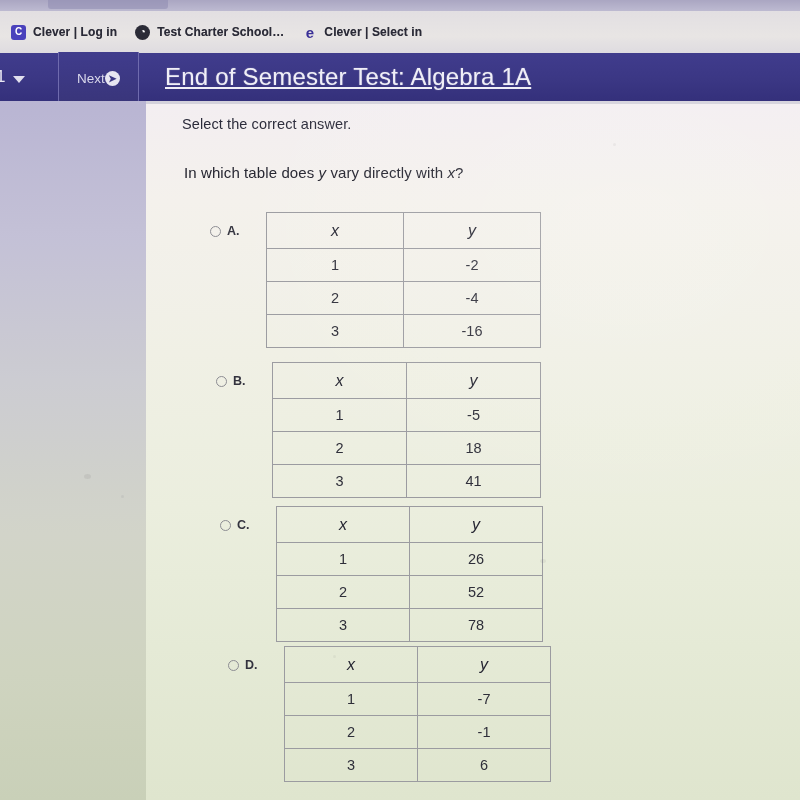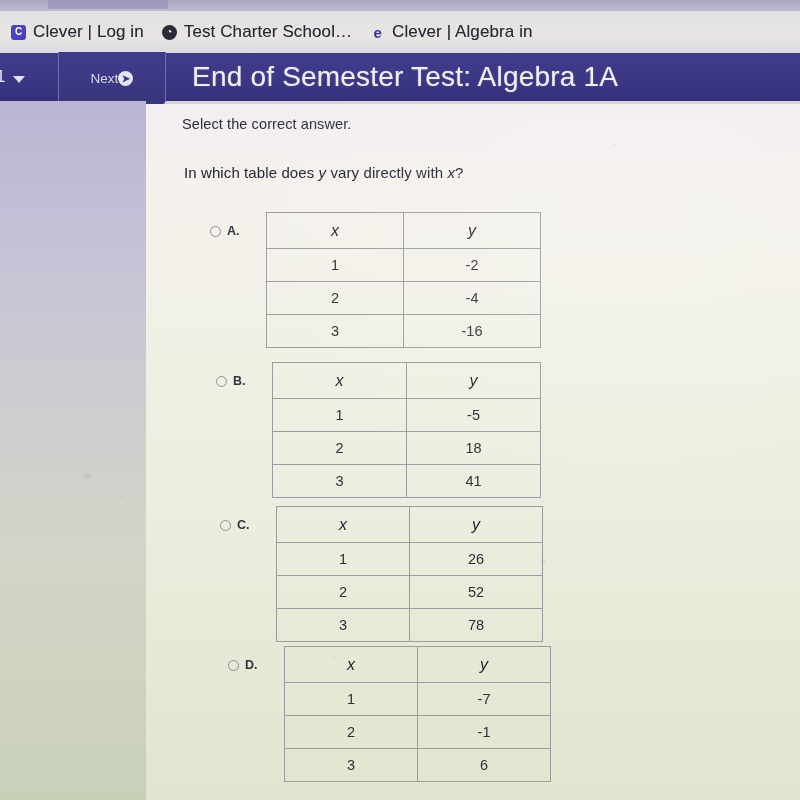--- a/index.html
+++ b/index.html
@@ -56,24 +56,24 @@
   }
   .tab {
     display: flex;
     align-items: center;
     gap: 7px;
     padding: 3px 9px 3px 5px;
     height: 30px;
     white-space: nowrap;
   }
   .tab-title {
-    font-size: 17px;
+    font-size: 12px;
     color: #2a2a38;
     letter-spacing: .1px;
-    font-weight: 400;
+    font-weight: 700;
     text-shadow: 0 0 .6px rgba(0,0,0,.35);
   }
   .favicon {
     width: 15px; height: 15px;
     flex: 0 0 15px;
     display: flex; align-items: center; justify-content: center;
     font-size: 10.5px;
     font-weight: bold;
     line-height: 1;
     border-radius: 2px;
@@ -103,21 +103,21 @@
   #qnum .numtxt { margin-left: -4px; }
   #qnum .caret {
     display: inline-block;
     width: 0; height: 0;
     border-left: 6px solid transparent;
     border-right: 6px solid transparent;
     border-top: 7px solid #e1e0ef;
     margin-top: 5px;
   }
   #next-btn {
-    width: 108px;
+    width: 81px;
     border: 1px solid #6f6bb3;
     border-top: none;
     border-bottom-left-radius: 5px;
     border-bottom-right-radius: 5px;
     margin-top: -1px;
     margin-bottom: -4px;
     display: flex;
     align-items: center;
     justify-content: center;
     gap: 0;
@@ -134,23 +134,24 @@
     line-height: 15px;
     text-align: center;
     font-weight: 700;
   }
   #test-title {
     flex: 1;
     display: flex;
     align-items: center;
     padding-left: 26px;
     color: #f0eff8;
-    font-size: 28px;
+    font-size: 24px;
     letter-spacing: .2px;
     text-shadow: 0 0 1.5px rgba(255,255,255,.35);
+    text-decoration: underline;
   }
 
   
   #left-rail {
     position: absolute;
     top: 101px; left: 0;
     width: 146px; height: 699px;
     background: linear-gradient(180deg,
         #b9b5d5 0%,
         #c3c0d8 18%,
@@ -282,21 +283,21 @@
       <span class="tab-title">Clever | Log in</span>
     </div>
 
     <div class="tab">
       <span class="favicon epic">◔</span>
       <span class="tab-title">Test Charter School…</span>
     </div>
 
     <div class="tab">
       <span class="favicon edge">e</span>
-      <span class="tab-title">Clever | Algebra in</span>
+      <span class="tab-title">Clever | Select in</span>
     </div>
 
   </div>
 
   <div id="appbar">
 
     <div id="qnum">
       <span class="numtxt">1</span>
       <span class="caret"></span>
     </div>

